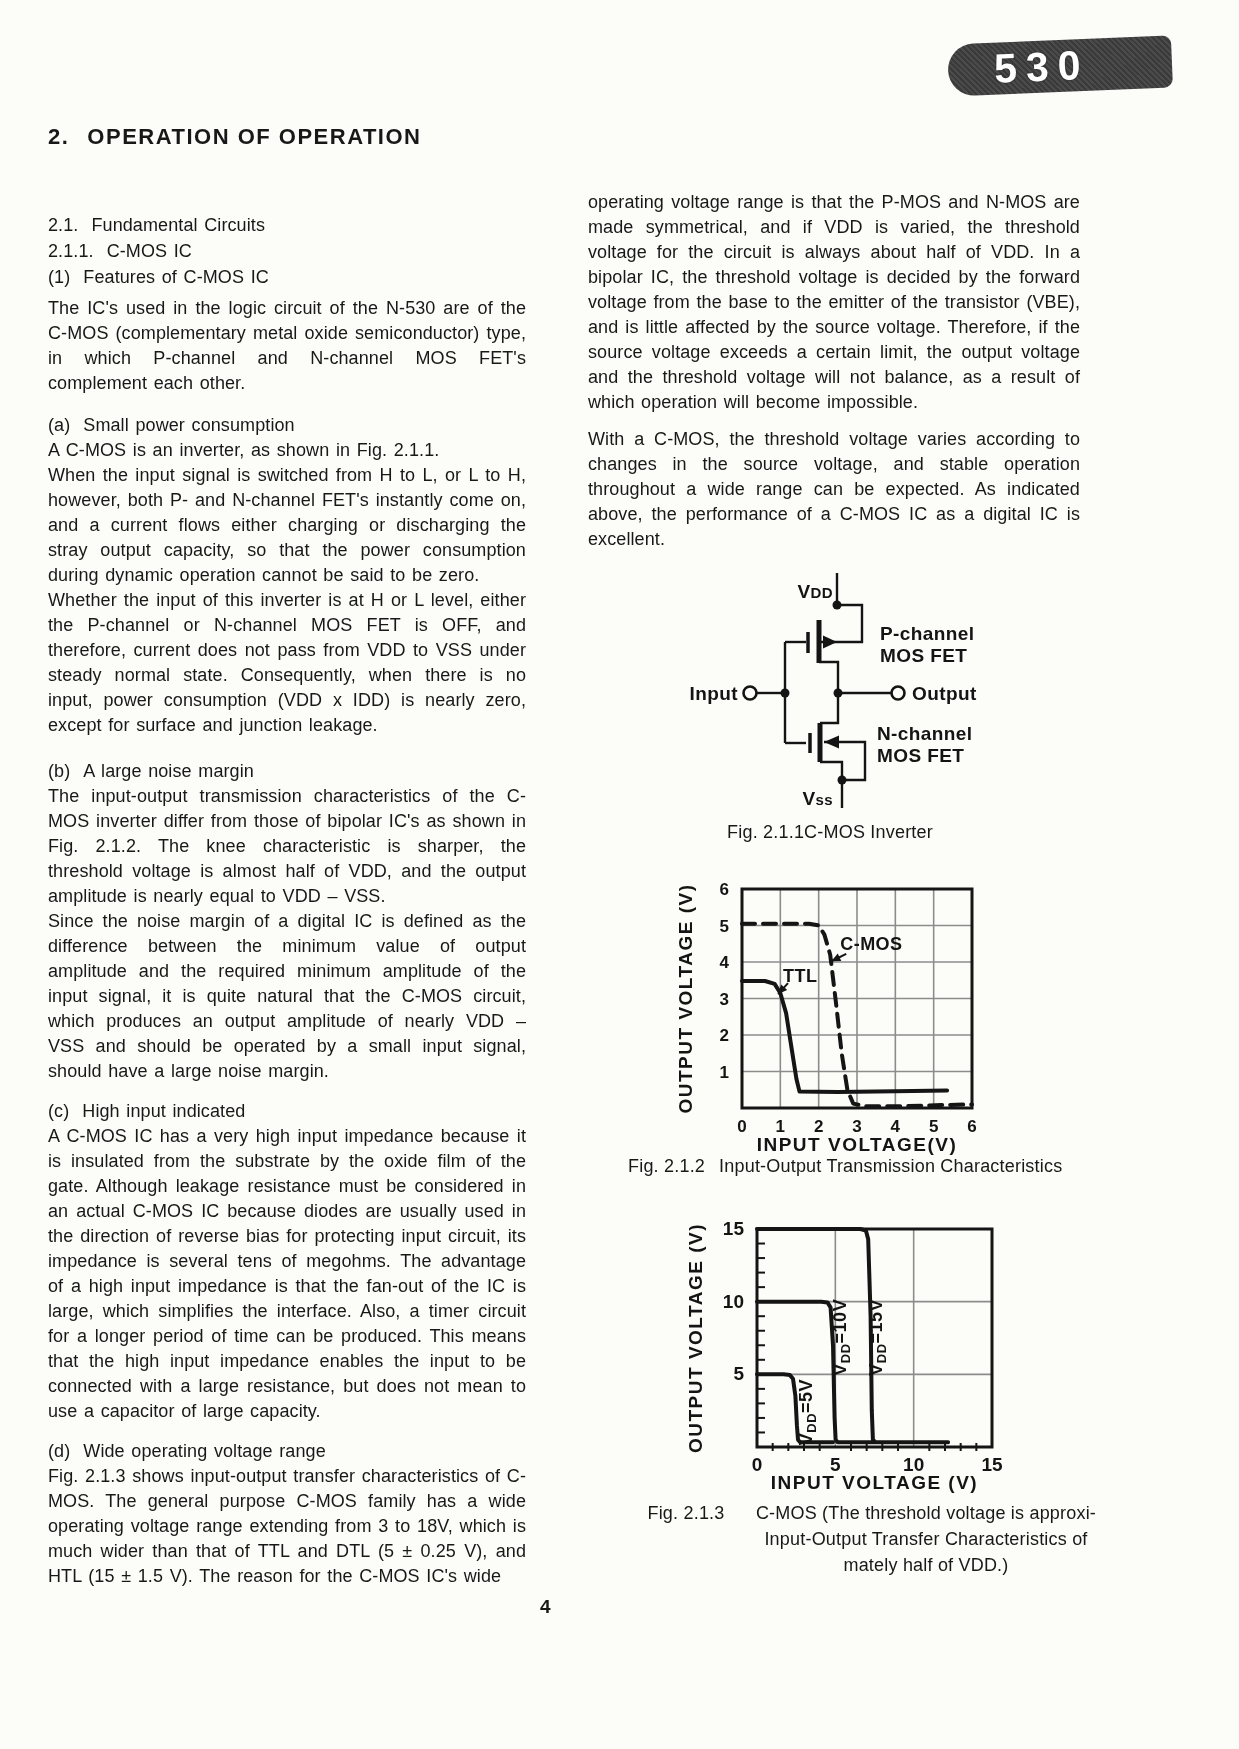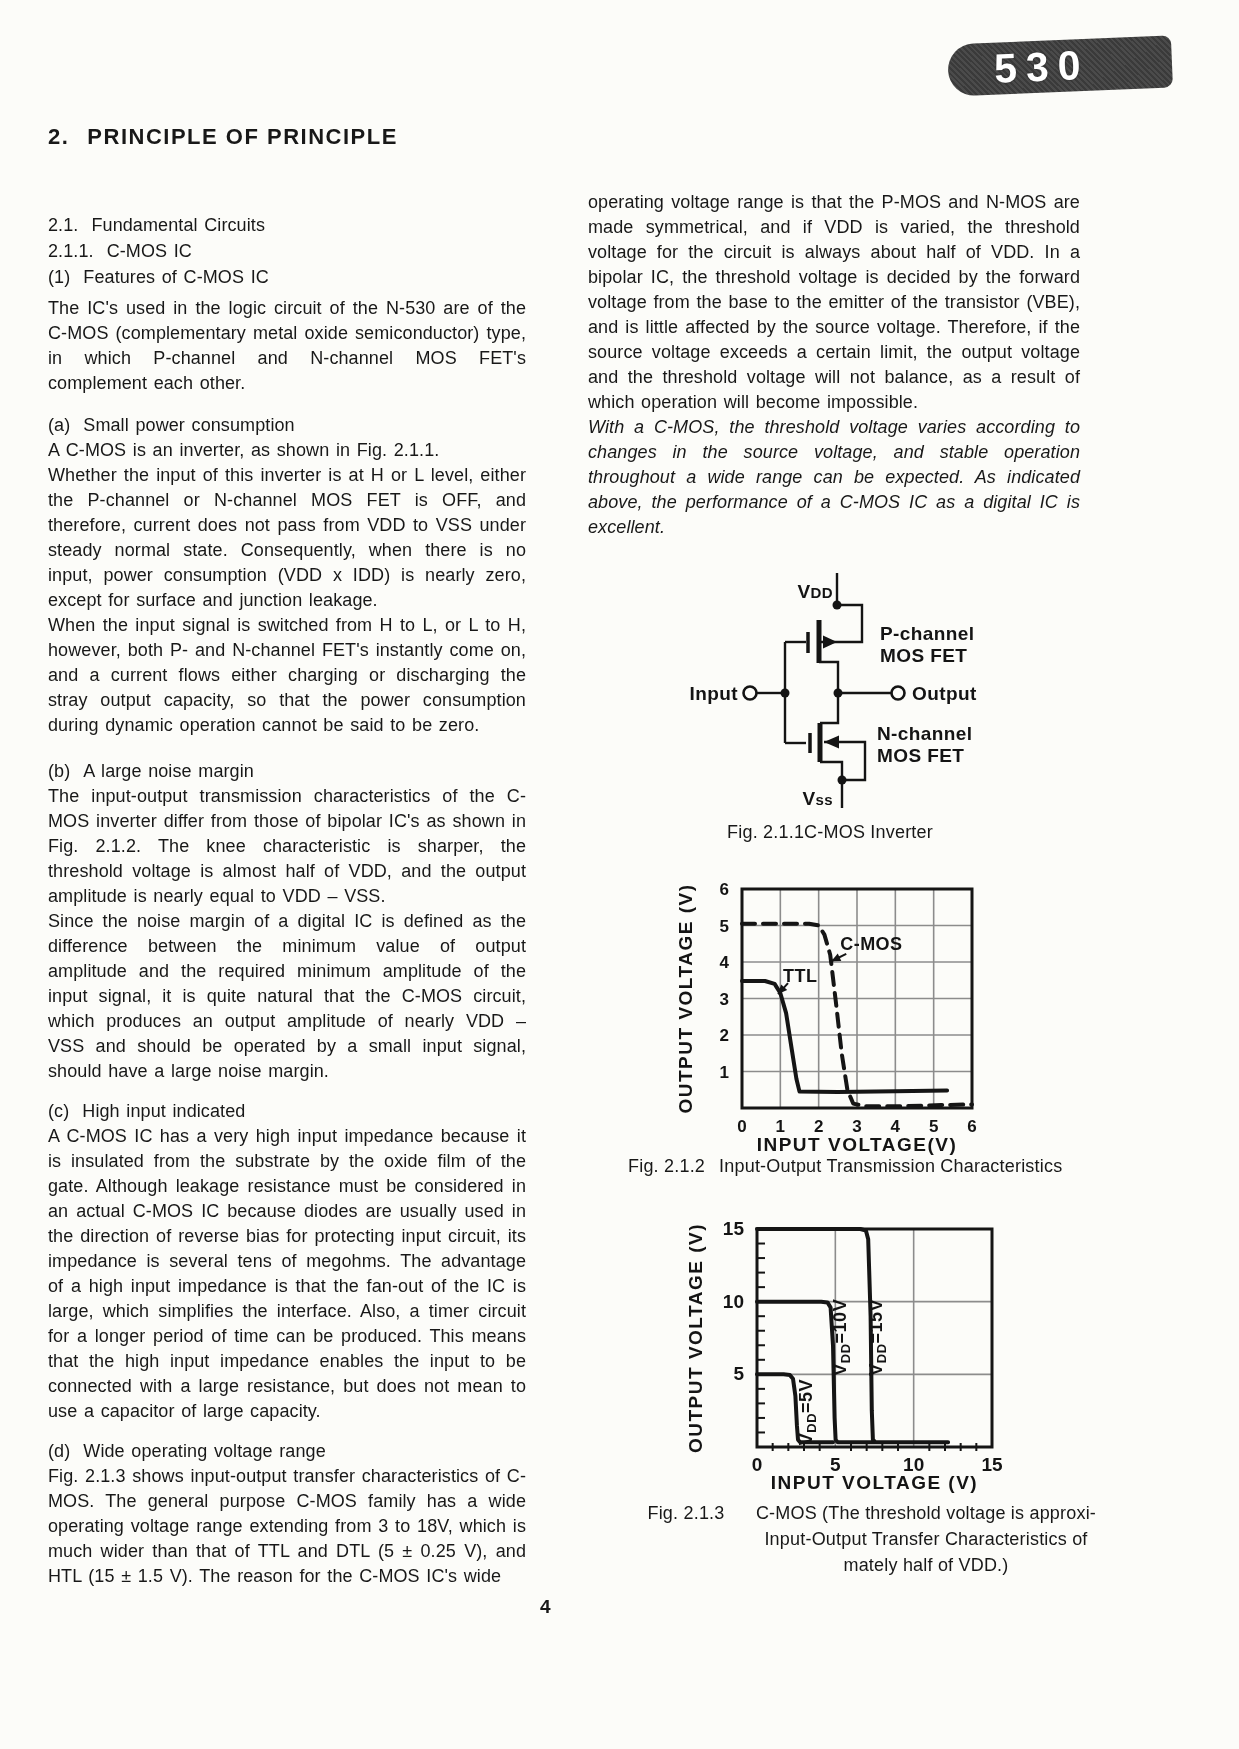--- a/index.html
+++ b/index.html
@@ -11,21 +11,21 @@
          display:flex;align-items:center;padding-left:46px;box-sizing:border-box;}
   .badge span{color:#fff;font-size:41px;font-weight:bold;letter-spacing:9px;
               text-shadow:0 0 2px #222;}
   .title{position:absolute;left:48px;top:124px;display:flex;gap:18px;margin:0;
          font-size:22px;font-weight:bold;letter-spacing:1.5px;}
   .col{position:absolute;font-size:18px;line-height:25px;text-align:justify;
        letter-spacing:0.1px;word-spacing:1.5px;}
   .col p{margin:0;}
   .lc{left:48px;top:212px;width:478px;}
   .rc{left:588px;top:190px;width:492px;}
-  .rc p.p2{margin-top:0;font-style:italic;}
+  .rc p.p2{margin-top:12px;}
   .hd{font-weight:normal;line-height:26px;display:flex;text-align:left;}
   .hd .m{margin-right:13px;}
   .sp1{margin-top:6px!important;}
   .gap{margin-top:16px!important;}
   .gap2{margin-top:20px!important;}
   .gap3{margin-top:14px!important;}
   .figsvg{position:absolute;}
   .f211{left:640px;top:565px;width:380px;height:255px;}
   .f212{left:628px;top:862px;width:460px;height:298px;}
   .f213{left:628px;top:1200px;width:470px;height:302px;}
@@ -53,21 +53,21 @@
 <body>
 
 <div class="page">
 
   <div class="badge">
     <span>530</span>
   </div>
 
   <h1 class="title">
     <span>2.</span>
-    <span>PRINCIPLE OF PRINCIPLE</span>
+    <span>OPERATION OF OPERATION</span>
   </h1>
 
   <div class="col lc">
     <div class="hd">
       <span class="m">2.1.</span>
       <span>Fundamental Circuits</span>
     </div>
     <div class="hd">
       <span class="m">2.1.1.</span>
       <span>C-MOS IC</span>
@@ -76,22 +76,22 @@
       <span class="m">(1)</span>
       <span>Features of C-MOS IC</span>
     </div>
     <p class="sp1">The IC's used in the logic circuit of the N-530 are of the C-MOS (complementary metal oxide semiconductor) type, in which P-channel and N-channel MOS FET's complement each other.</p>
 
     <div class="hd gap">
       <span class="m">(a)</span>
       <span>Small power consumption</span>
     </div>
     <p>A C-MOS is an inverter, as shown in Fig. 2.1.1.</p>
+    <p>When the input signal is switched from H to L, or L to H, however, both P- and N-channel FET's instantly come on, and a current flows either charging or discharging the stray output capacity, so that the power consumption during dynamic operation cannot be said to be zero.</p>
     <p>Whether the input of this inverter is at H or L level, either the P-channel or N-channel MOS FET is OFF, and therefore, current does not pass from VDD to VSS under steady normal state. Consequently, when there is no input, power consumption (VDD x IDD) is nearly zero, except for surface and junction leakage.</p>
-    <p>When the input signal is switched from H to L, or L to H, however, both P- and N-channel FET's instantly come on, and a current flows either charging or discharging the stray output capacity, so that the power consumption during dynamic operation cannot be said to be zero.</p>
 
     <div class="hd gap2">
       <span class="m">(b)</span>
       <span>A large noise margin</span>
     </div>
     <p>The input-output transmission characteristics of the C-MOS inverter differ from those of bipolar IC's as shown in Fig. 2.1.2. The knee characteristic is sharper, the threshold voltage is almost half of VDD, and the output amplitude is nearly equal to VDD – VSS.</p>
     <p>Since the noise margin of a digital IC is defined as the difference between the minimum value of output amplitude and the required minimum amplitude of the input signal, it is quite natural that the C-MOS circuit, which produces an output amplitude of nearly VDD – VSS and should be operated by a small input signal, should have a large noise margin.</p>
 
     <div class="hd gap3">
       <span class="m">(c)</span>

